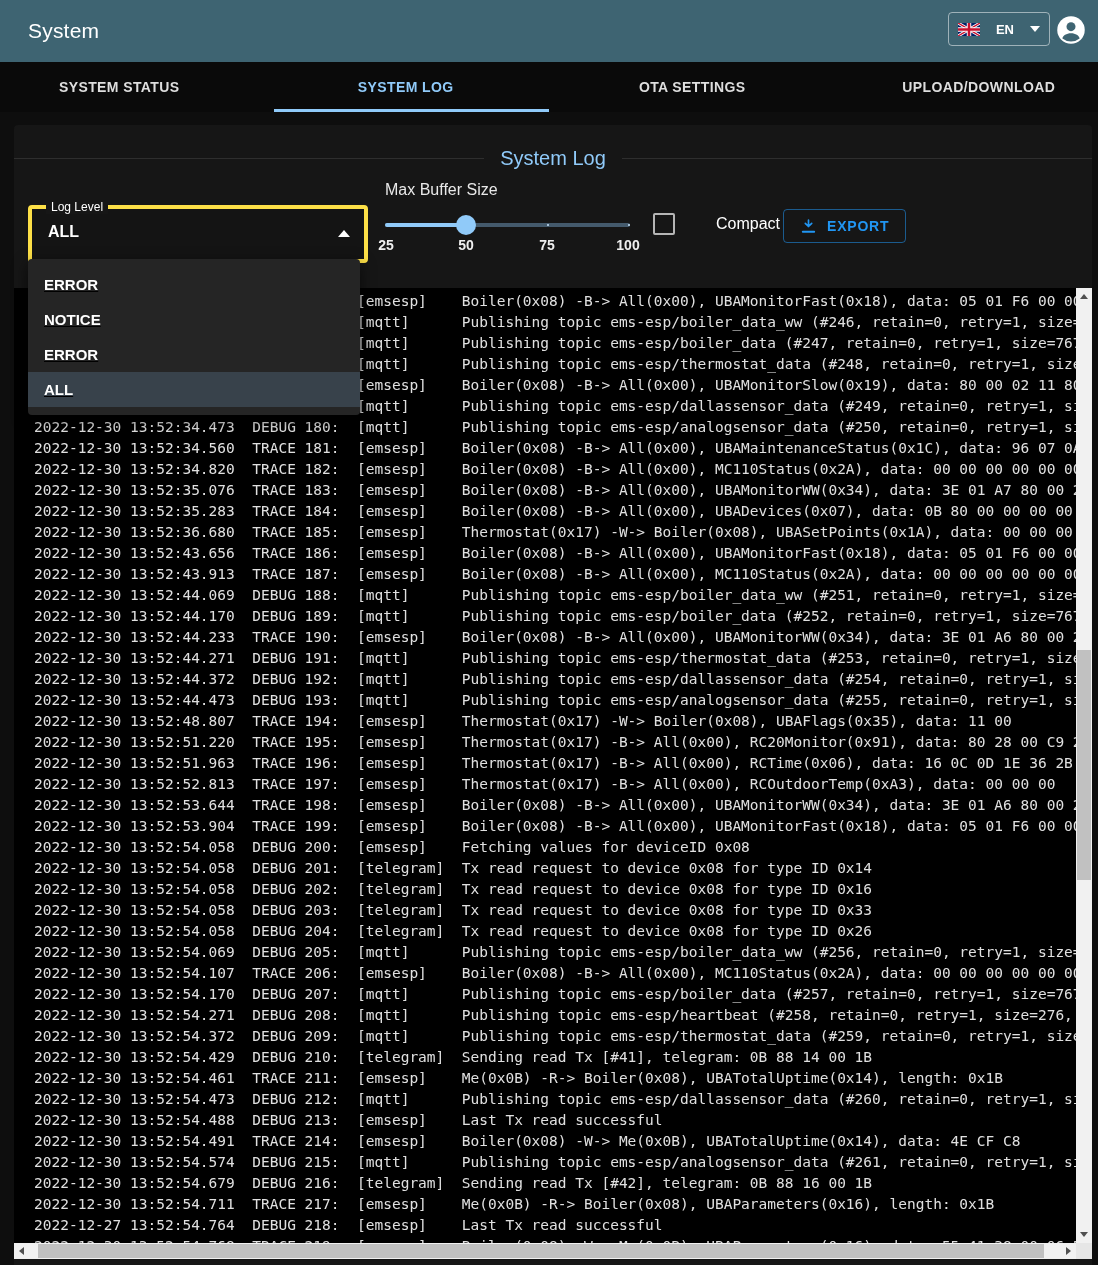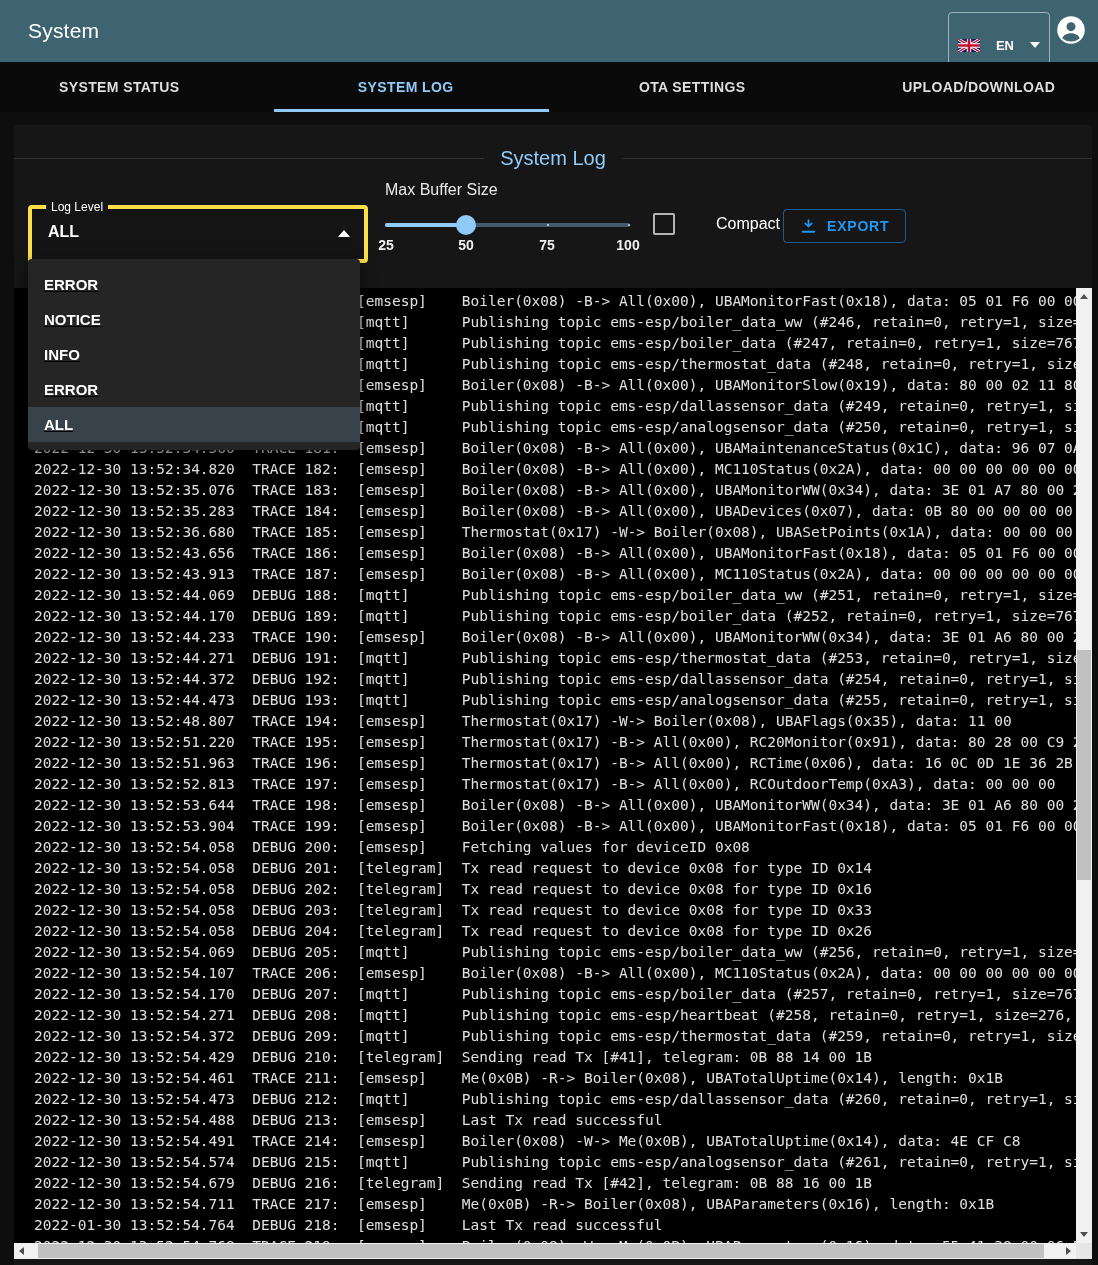--- a/index.html
+++ b/index.html
@@ -2,21 +2,21 @@
 <html><head>
 <meta charset="utf-8">
 <style>
   html,body{margin:0;padding:0;background:#0e0e0e;width:1098px;height:1265px;overflow:hidden;
             font-family:"Liberation Sans",sans-serif;-webkit-font-smoothing:antialiased;}
   .abs{position:absolute;}
   
   .appbar{left:0;top:0;width:1098px;height:62px;background:#3e6472;display:flex;align-items:center;}
   .appbar-title{color:#fff;font-size:21px;font-weight:400;margin-left:28px;letter-spacing:.2px;}
   .lang-btn{position:absolute;right:48px;top:12px;height:32px;min-width:74px;border:1px solid rgba(255,255,255,.5);
-            border-radius:4px;display:flex;align-items:center;justify-content:center;gap:16px;padding:16px 9px;cursor:pointer;}
+            border-radius:4px;display:flex;align-items:center;justify-content:center;gap:16px;padding:0 9px;cursor:pointer;}
   .lang-label{color:#fff;font-size:13px;font-weight:600;}
   .caret-down{width:0;height:0;border-left:5px solid transparent;border-right:5px solid transparent;border-top:6px solid #fff;}
   .avatar-btn{position:absolute;right:12px;top:15px;width:30px;height:30px;cursor:pointer;}
   
   .tabbar{left:0;top:62px;width:1098px;height:50px;background:#0a0a0a;display:flex;gap:48px;}
   .tab{flex:1;display:flex;align-items:center;justify-content:center;color:#dedede;font-size:14px;font-weight:600;
        letter-spacing:.4px;text-transform:uppercase;cursor:pointer;}
   .tab.active{color:#90caf9;}
   .tab-underline{left:274px;top:109px;width:275px;height:3px;background:#90caf9;}
   
@@ -112,21 +112,20 @@
   </div>
 
   <div class="select">
     <span class="select-label">Log Level</span>
     <span class="select-value">ALL</span>
     <span class="caret-up"></span>
   </div>
   <div class="menu">
     <div class="menu-item">ERROR</div>
     <div class="menu-item">NOTICE</div>
-    <div class="menu-item">INFO</div>
     <div class="menu-item">ERROR</div>
     <div class="menu-item selected">ALL</div>
   </div>
 
   <div class="slider-group">
     <div class="slider-label">Max Buffer Size</div>
     <div class="slider-track">
       <div class="slider-fill"></div>
       <div class="slider-dot" style="left:162px"></div>
       <div class="slider-dot" style="left:243px"></div>
@@ -192,21 +191,21 @@
         <div class="logrow">2022-12-30 13:52:54.271  DEBUG 208:  [mqtt]      Publishing topic ems-esp/heartbeat (#258, retain=0, retry=1, size=276, pid=1)</div>
         <div class="logrow">2022-12-30 13:52:54.372  DEBUG 209:  [mqtt]      Publishing topic ems-esp/thermostat_data (#259, retain=0, retry=1, size=197, pid=1)</div>
         <div class="logrow">2022-12-30 13:52:54.429  DEBUG 210:  [telegram]  Sending read Tx [#41], telegram: 0B 88 14 00 1B</div>
         <div class="logrow">2022-12-30 13:52:54.461  TRACE 211:  [emsesp]    Me(0x0B) -R-&gt; Boiler(0x08), UBATotalUptime(0x14), length: 0x1B</div>
         <div class="logrow">2022-12-30 13:52:54.473  DEBUG 212:  [mqtt]      Publishing topic ems-esp/dallassensor_data (#260, retain=0, retry=1, size=53, pid=1)</div>
         <div class="logrow">2022-12-30 13:52:54.488  DEBUG 213:  [emsesp]    Last Tx read successful</div>
         <div class="logrow">2022-12-30 13:52:54.491  TRACE 214:  [emsesp]    Boiler(0x08) -W-&gt; Me(0x0B), UBATotalUptime(0x14), data: 4E CF C8</div>
         <div class="logrow">2022-12-30 13:52:54.574  DEBUG 215:  [mqtt]      Publishing topic ems-esp/analogsensor_data (#261, retain=0, retry=1, size=36, pid=1)</div>
         <div class="logrow">2022-12-30 13:52:54.679  DEBUG 216:  [telegram]  Sending read Tx [#42], telegram: 0B 88 16 00 1B</div>
         <div class="logrow">2022-12-30 13:52:54.711  TRACE 217:  [emsesp]    Me(0x0B) -R-&gt; Boiler(0x08), UBAParameters(0x16), length: 0x1B</div>
-        <div class="logrow">2022-01-30 13:52:54.764  DEBUG 218:  [emsesp]    Last Tx read successful</div>
+        <div class="logrow">2022-12-27 13:52:54.764  DEBUG 218:  [emsesp]    Last Tx read successful</div>
         <div class="logrow">2022-12-30 13:52:54.768  TRACE 219:  [emsesp]    Boiler(0x08) -W-&gt; Me(0x0B), UBAParameters(0x16), data: 55 41 38 00 06 5A 01 01 01</div>
       </div>
 
     <div class="vscroll">
       <div class="varrow-up"></div>
       <div class="vthumb"></div>
       <div class="varrow-down"></div>
     </div>
     <div class="hscroll">
       <div class="harrow-left"></div>

